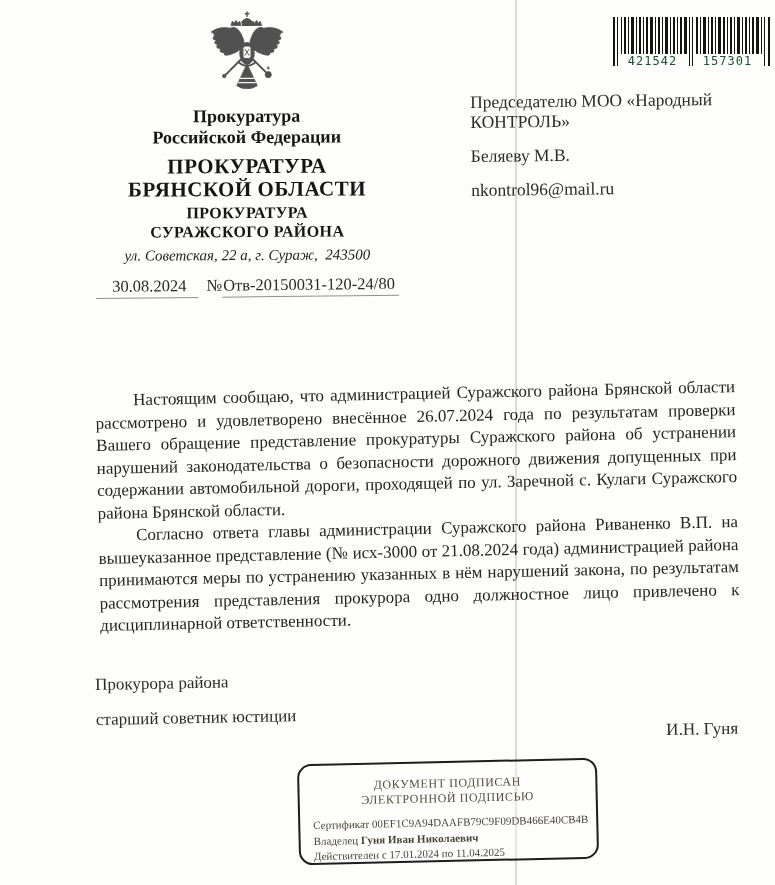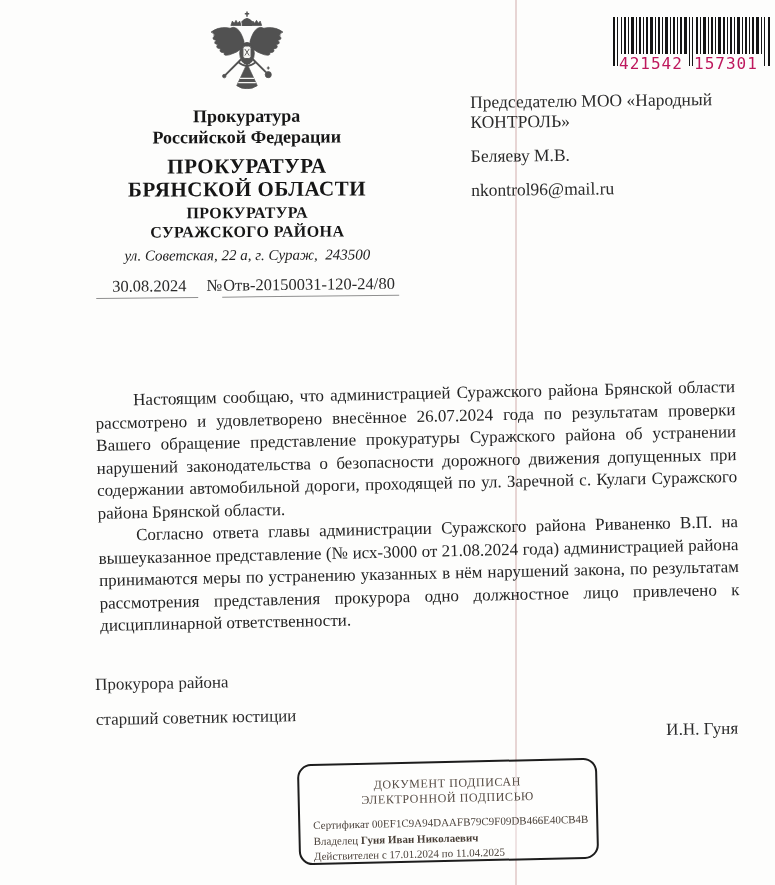--- a/index.html
+++ b/index.html
@@ -29,23 +29,23 @@
   .reference{position:absolute; left:96px; top:277px; font-size:16.5px; color:#2a2a2a;
     transform:rotate(-0.6deg); transform-origin:0 0;}
   .reference .underlined{border-bottom:1.2px solid #909090; padding-bottom:2px;}
   .reference .date{padding-left:16px; padding-right:12px;}
   .reference .nosign{margin-left:8px;}
   .reference .number{padding-left:1px; padding-right:4px;}
   
   .barcode{position:absolute; left:612px; top:17px; width:160px; height:54px;}
   .barcode svg{position:absolute; left:0; top:0;}
   .barcode .digits{
-    position:absolute; top:37px; height:15px; text-align:left;
-    font-family:"DejaVu Sans Mono", monospace; font-size:16px; letter-spacing:1px;
-    color:#be185d; background:#fdfdfc;
+    position:absolute; top:37px; height:15px; text-align:center;
+    font-family:"DejaVu Sans Mono", monospace; font-size:12px; letter-spacing:1px;
+    color:#14532d; background:#fdfdfc;
   }
   .barcode .digits.left{left:7px; width:67px;}
   .barcode .digits.right{left:82px; width:67px;}
   
   .addressee{position:absolute; left:470px; top:92px; width:300px;
     font-size:17.5px; line-height:20px; color:#2b2b2b;
     transform:rotate(-0.7deg); transform-origin:0 0;}
   .addressee .gap{margin-top:14px;}
   
   .body-text{position:absolute; left:95px; top:390px; width:640px;

